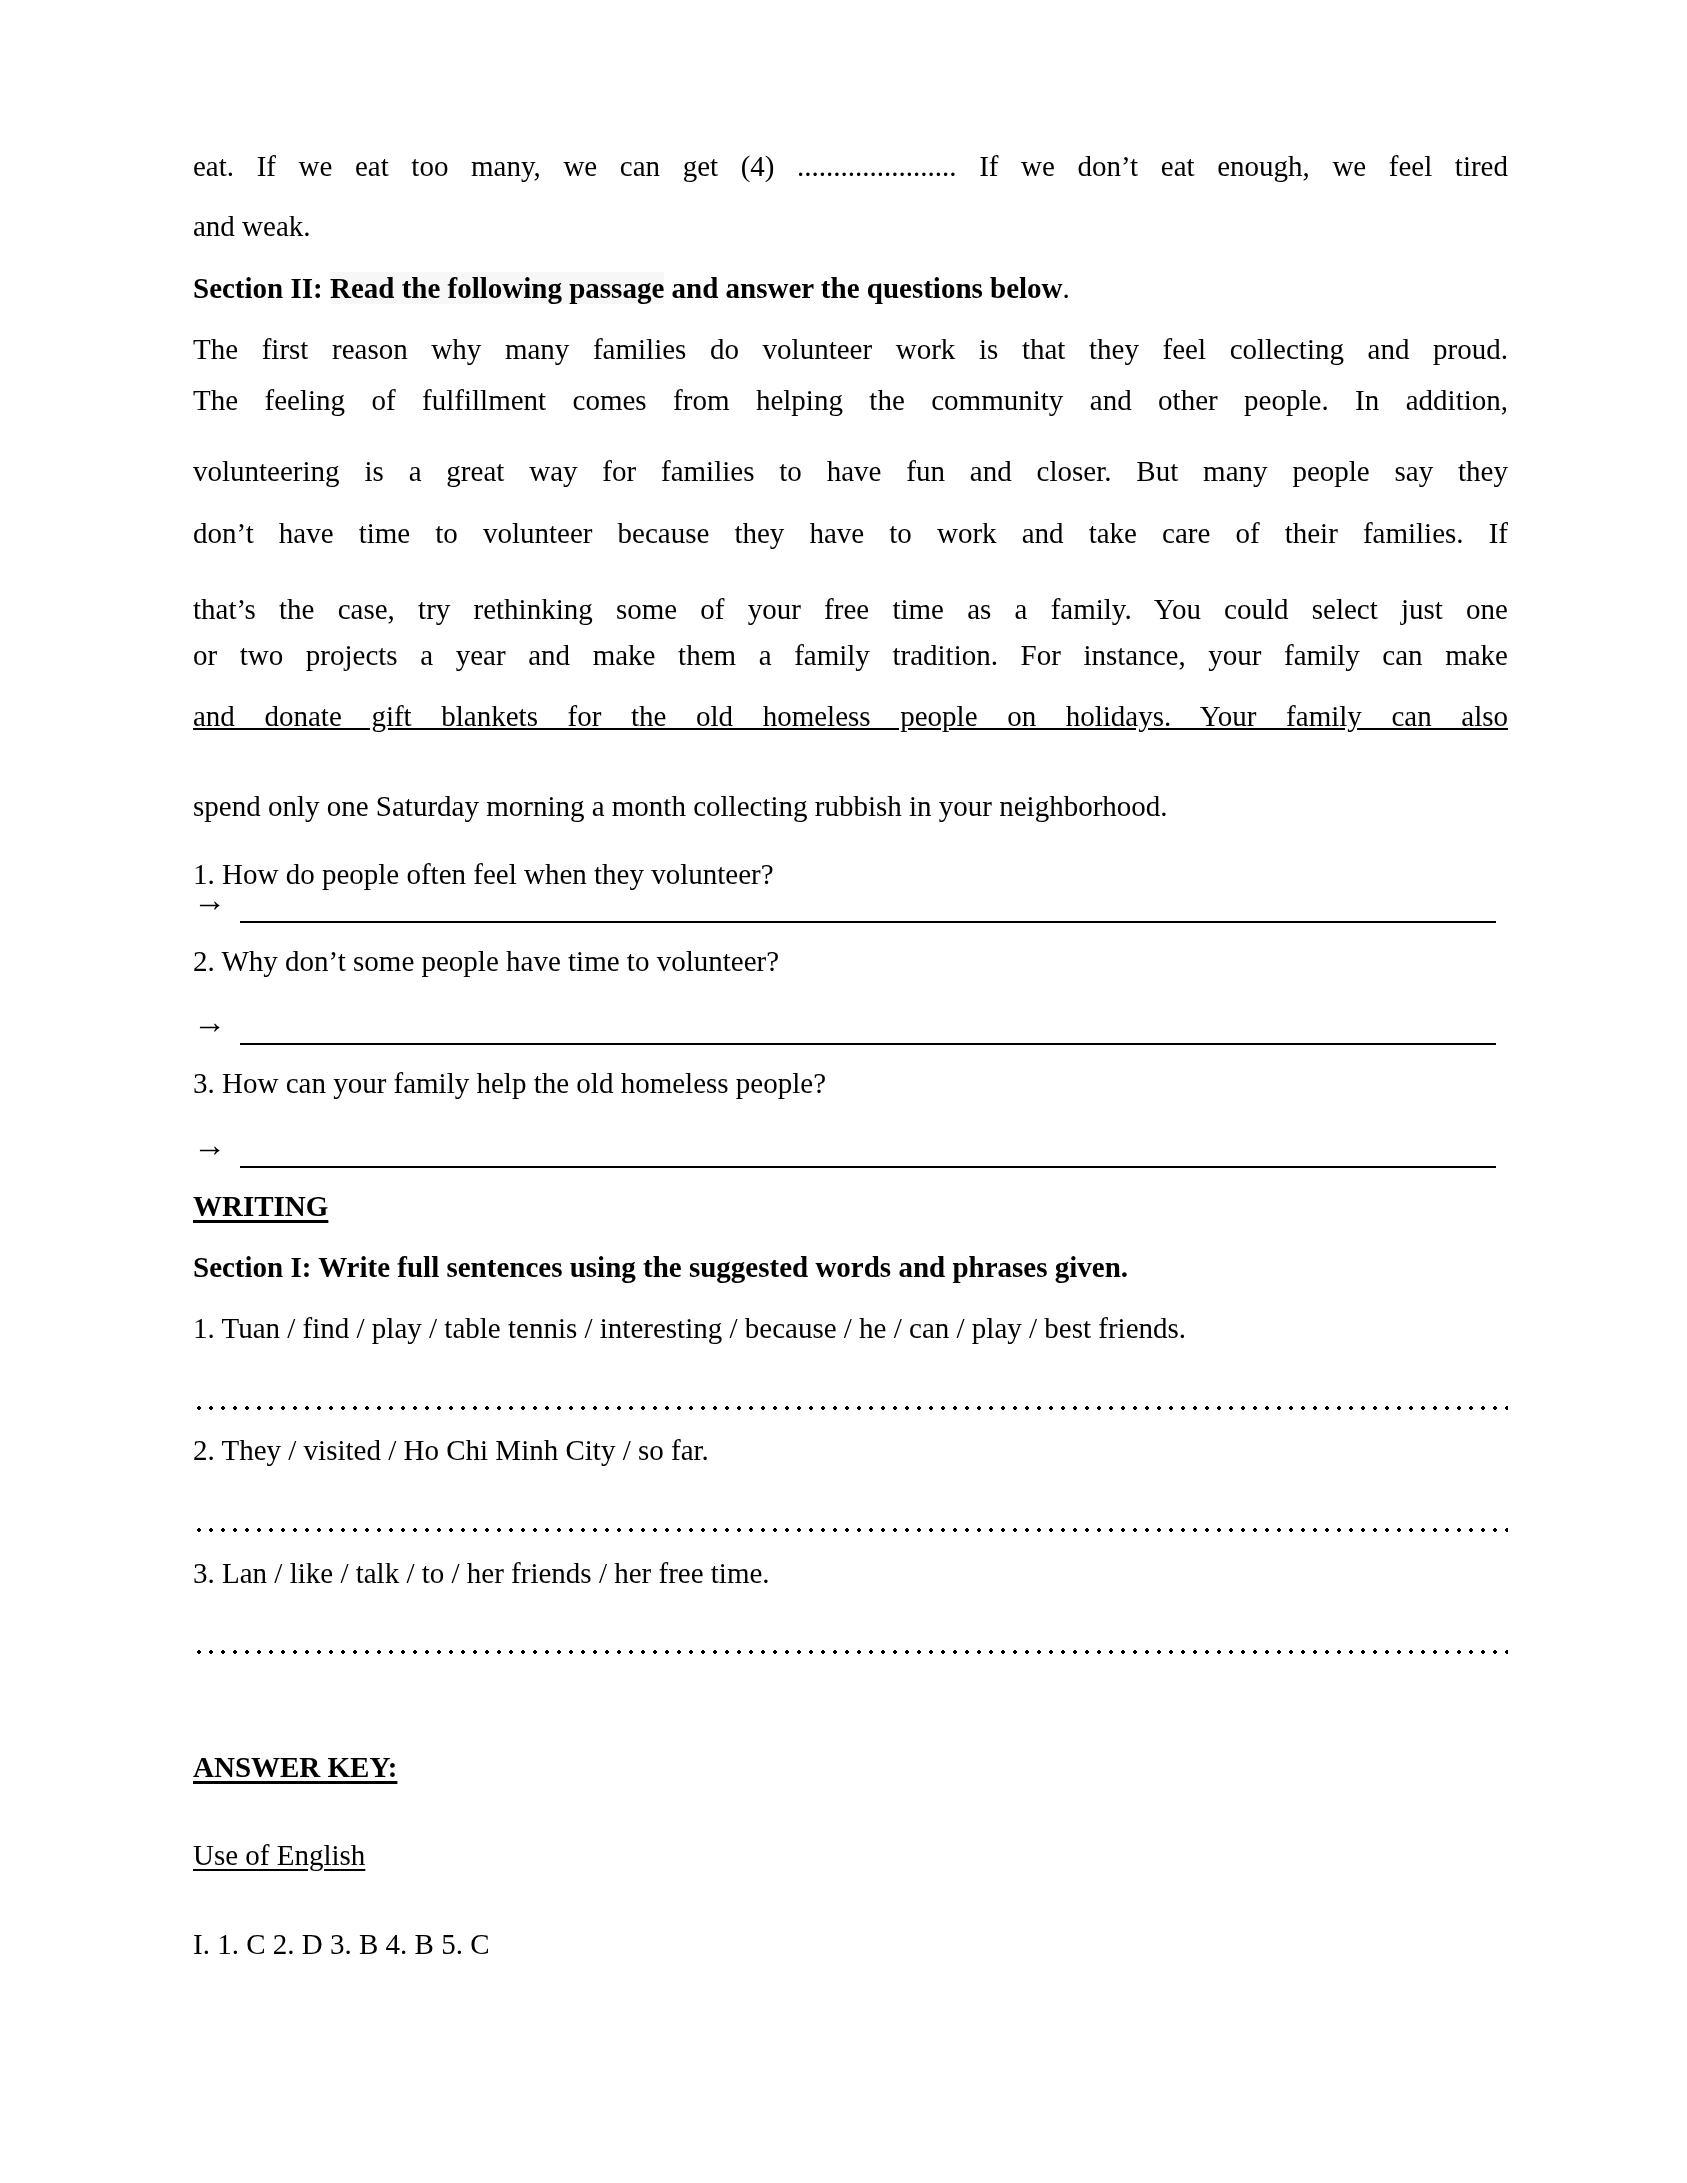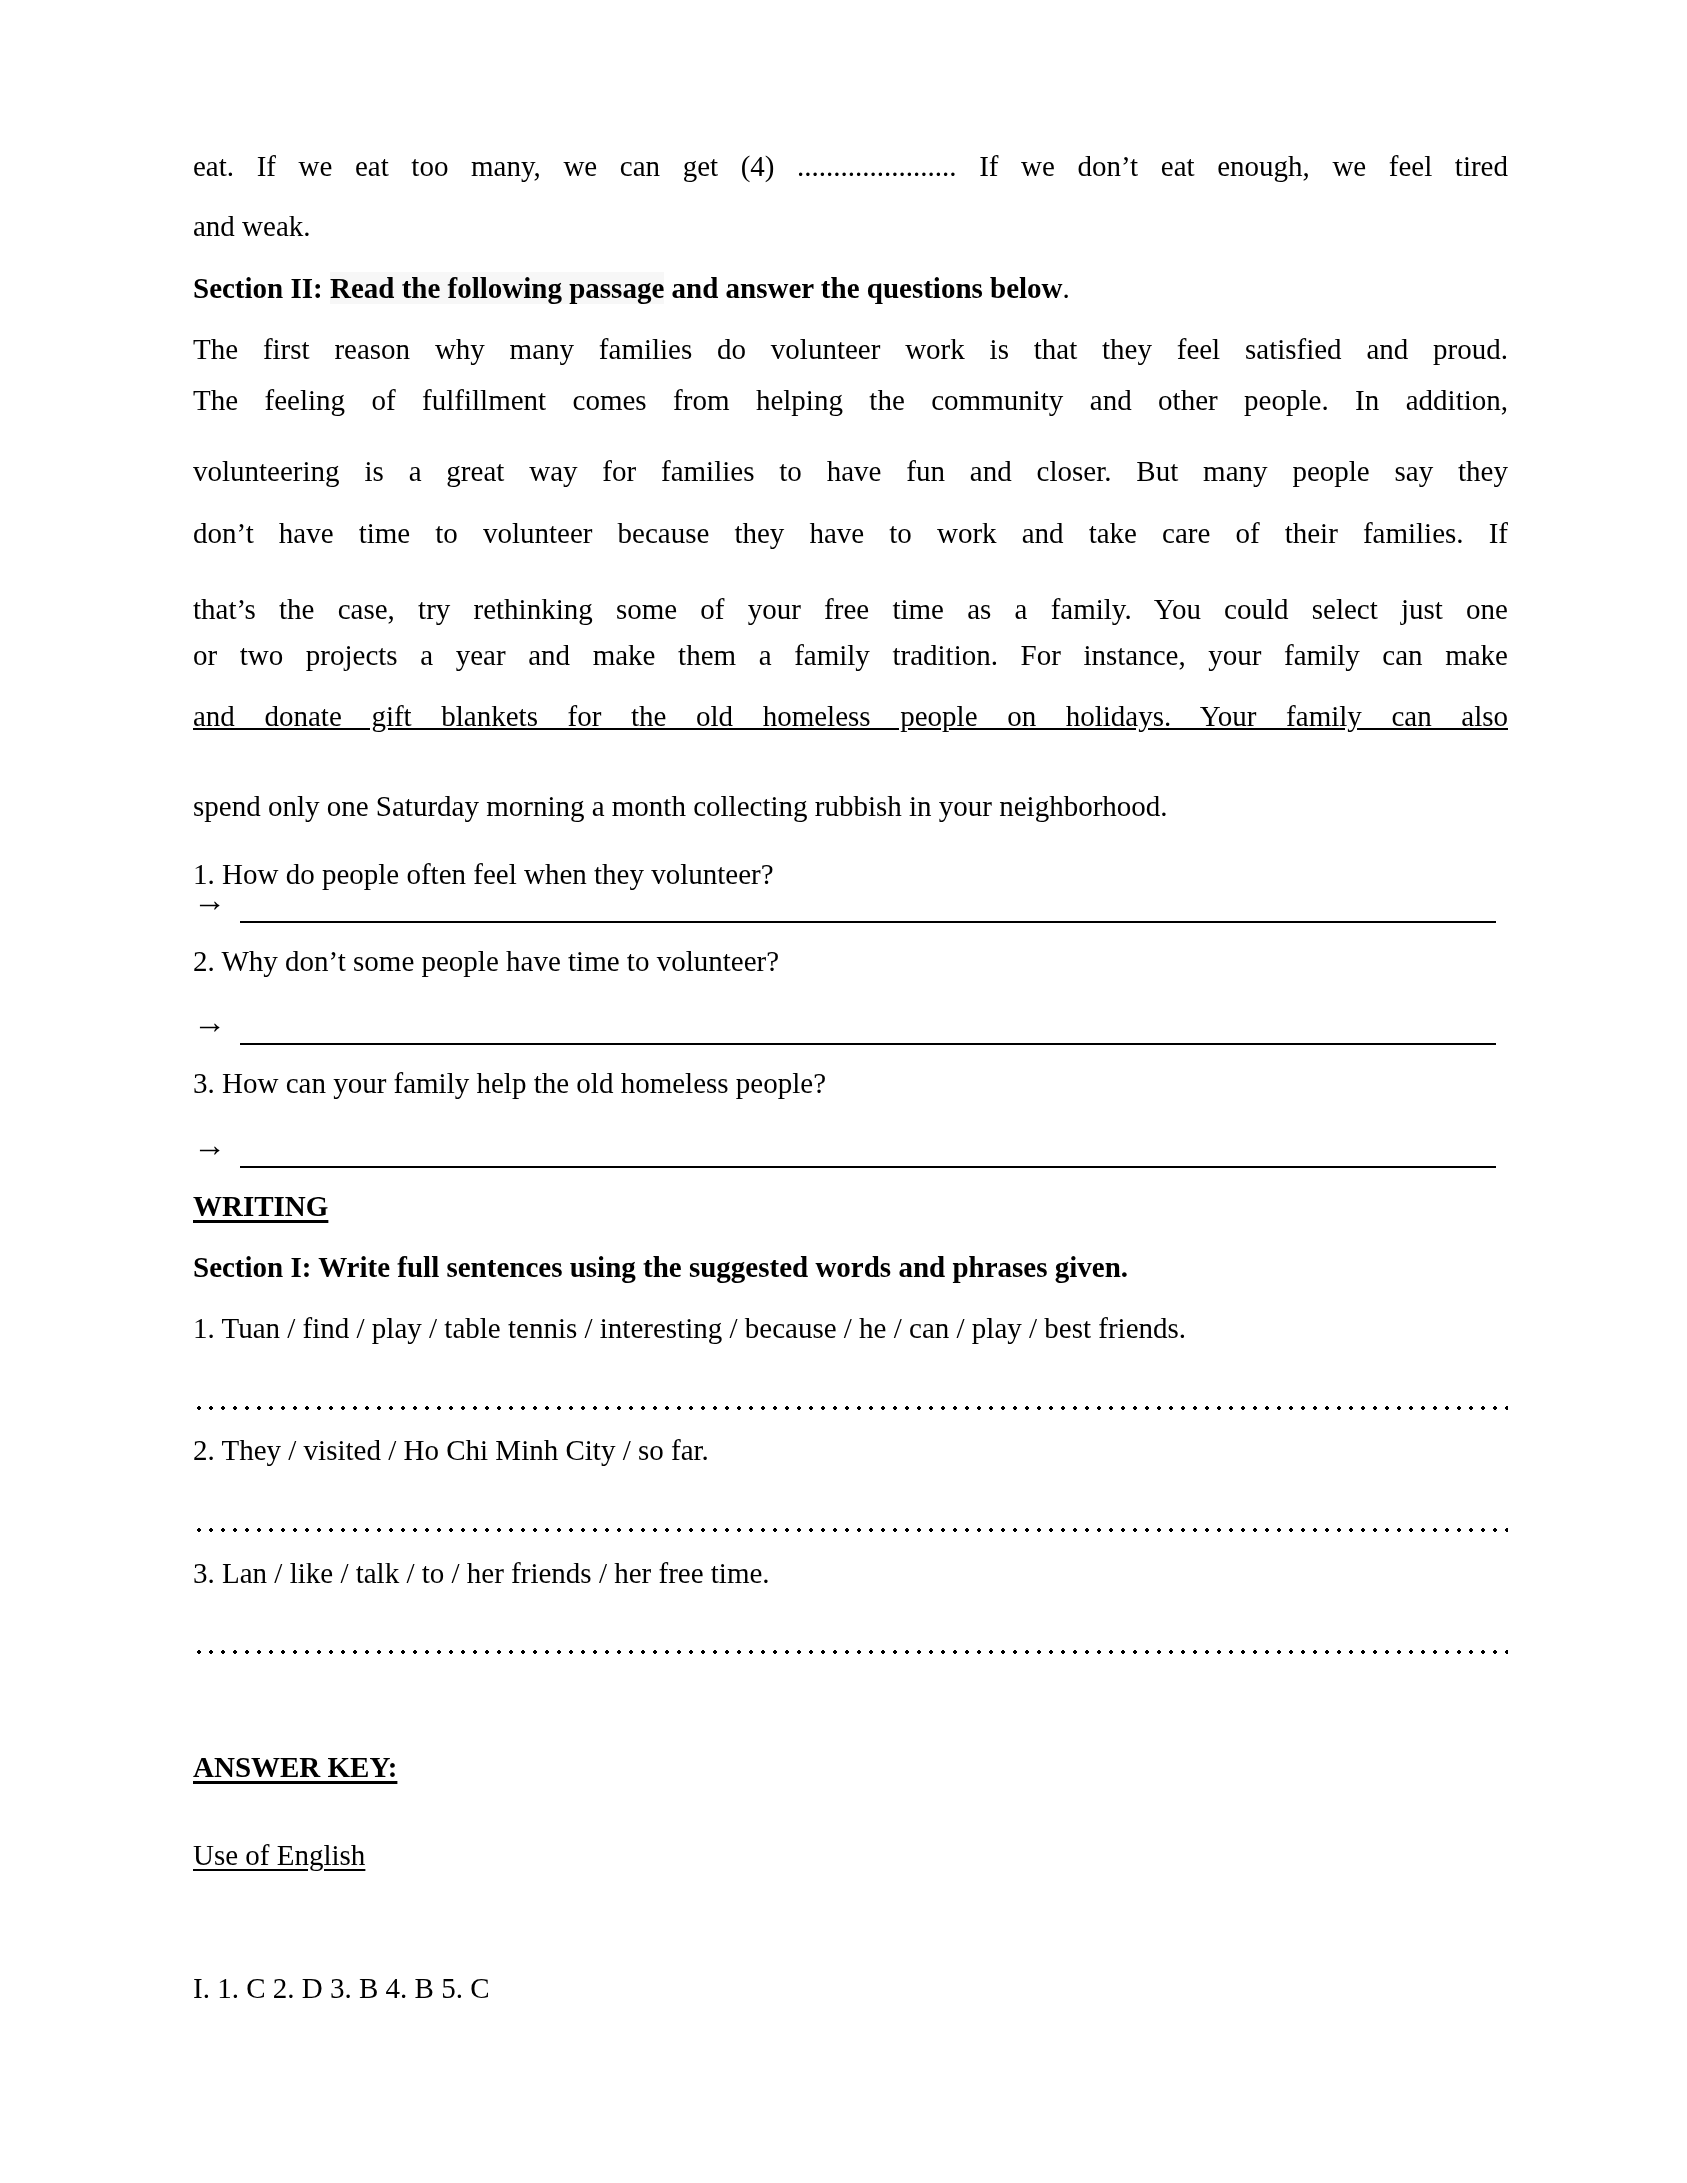--- a/index.html
+++ b/index.html
@@ -22,21 +22,21 @@
 </head>
 <body>
 
 <div class="line just" style="top:146px;">eat. If we eat too many, we can get (4) ...................... If we don’t eat enough, we feel tired</div>
 <div class="line" style="top:206px;">and weak.</div>
 
 <div class="line bold" style="top:268px;">
   <span>Section II: </span><span class="hl">Read the following passage</span><span> and answer the questions below</span><span style="font-weight:normal;">.</span>
 </div>
 
-<div class="line just" style="top:329px;">The first reason why many families do volunteer work is that they feel satisfied and proud.</div>
+<div class="line just" style="top:329px;">The first reason why many families do volunteer work is that they feel collecting and proud.</div>
 <div class="line just" style="top:380px;">The feeling of fulfillment comes from helping the community and other people. In addition,</div>
 <div class="line just" style="top:451px;">volunteering is a great way for families to have fun and closer. But many people say they</div>
 <div class="line just" style="top:513px;">don’t have time to volunteer because they have to work and take care of their families. If</div>
 <div class="line just" style="top:589px;">that’s the case, try rethinking some of your free time as a family. You could select just one</div>
 <div class="line just" style="top:635px;">or two projects a year and make them a family tradition. For instance, your family can make</div>
 <div class="line just" style="top:696px;text-decoration:underline;">and donate gift blankets for the old homeless people on holidays. Your family can also</div>
 <div class="line" style="top:758px;margin-top:28px;">spend only one Saturday morning a month collecting rubbish in your neighborhood.</div>
 
 <div class="line" style="top:818px;margin-top:36px;">1. How do people often feel when they volunteer?</div>
 <div class="ansrow" style="top:880px;">
@@ -69,14 +69,14 @@
     <span></span>
   </div>
 
 <div class="line" style="top:1553px;">3. Lan / like / talk / to / her friends / her free time.</div>
 <div class="dots" style="top:1649px;">
     <span></span>
   </div>
 
 <div class="line bold u" style="top:1747px;">ANSWER KEY:</div>
 <div class="line u" style="top:1835px; text-decoration-thickness:2px;">Use of English</div>
-<div class="line" style="top:1924px;margin-top:44px;">I. 1. C 2. D 3. B 4. B 5. C</div>
+<div class="line" style="top:1924px;">I. 1. C 2. D 3. B 4. B 5. C</div>
 
 
 </body></html>

